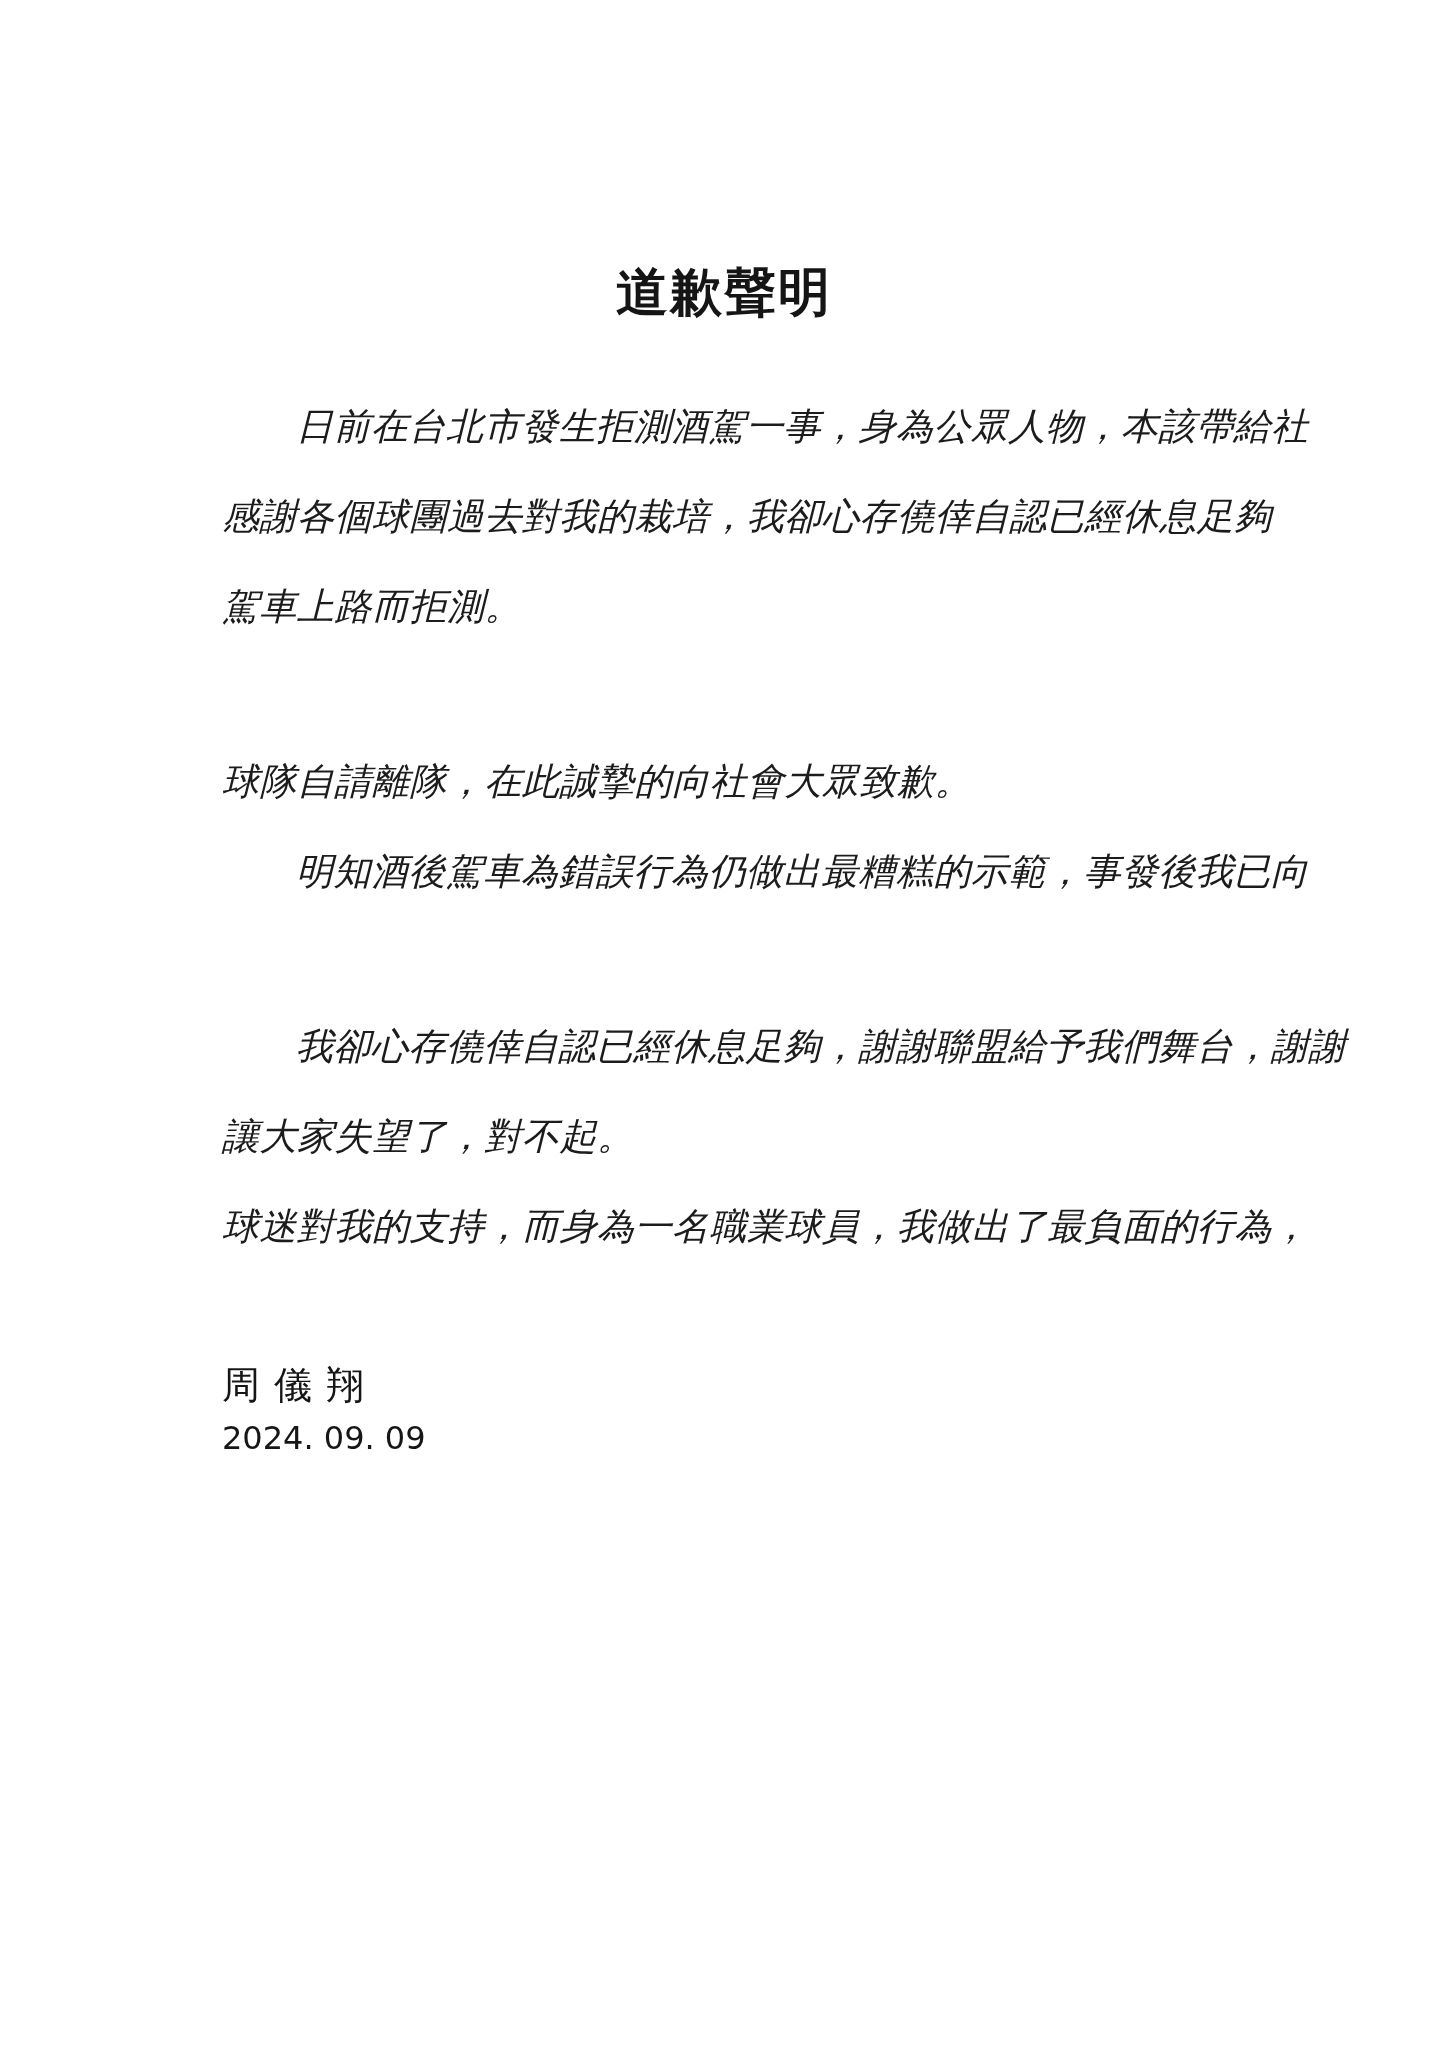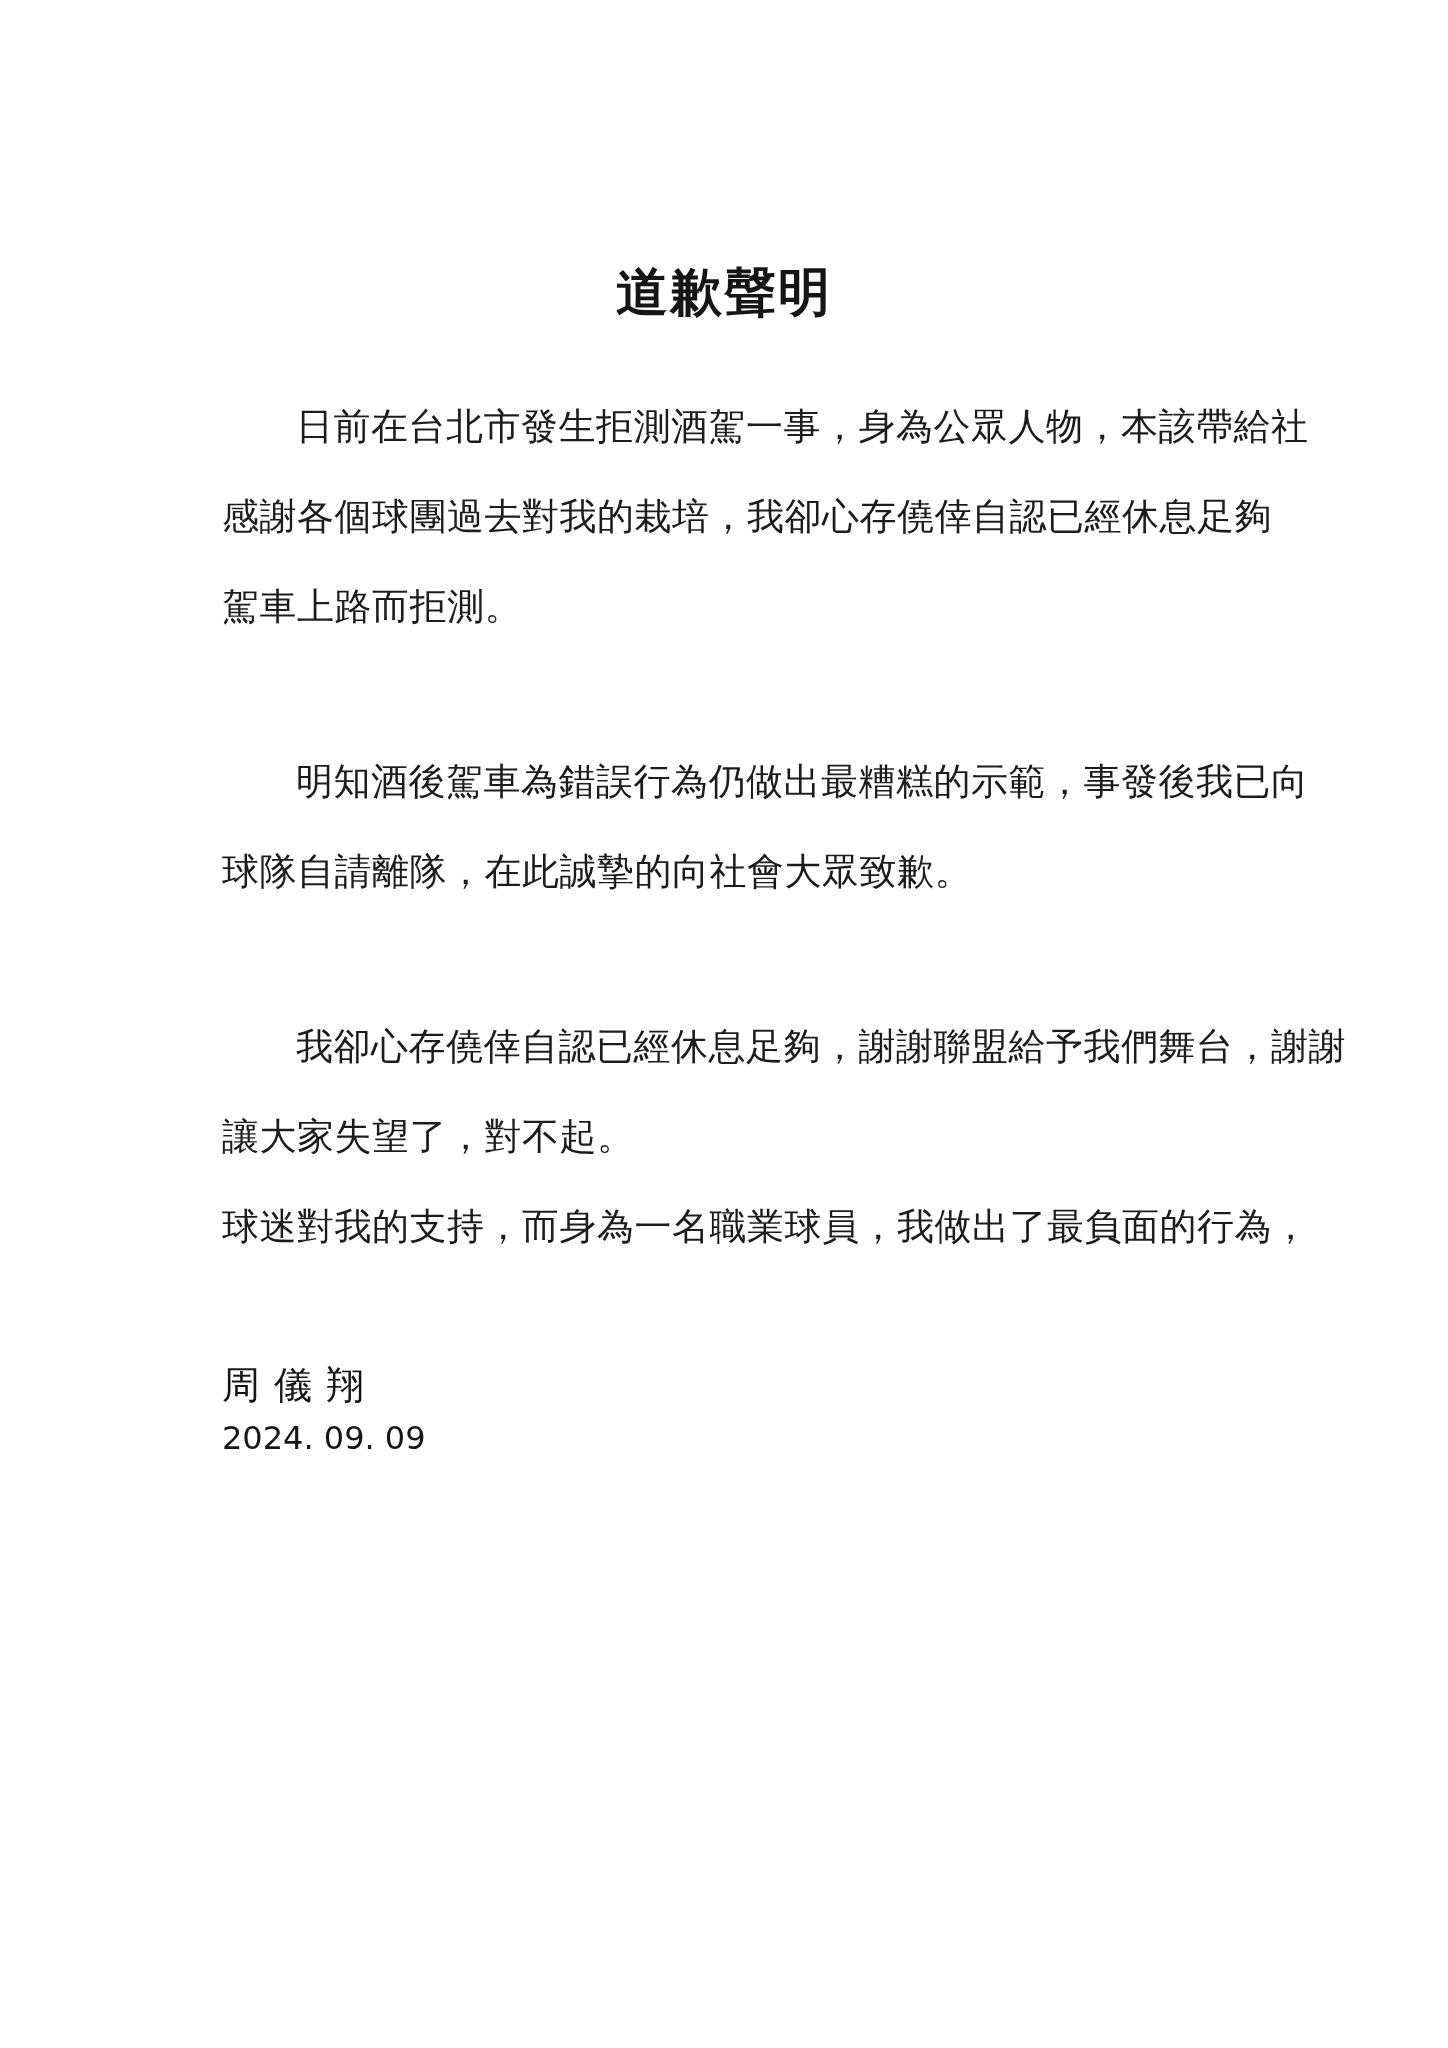--- a/index.html
+++ b/index.html
@@ -35,20 +35,21 @@
   .para {
     margin: 0 0 85px 0;
   }
   .para:last-of-type {
     margin-bottom: 0;
   }
   .text-line {
     line-height: 90px;
     white-space: nowrap;
     letter-spacing: 0.5px;
+    font-style: italic;
   }
   .text-line.first {
     text-indent: 74px;
   }
   .signature {
     margin-top: 67px;
     margin-right: -18px;
     text-align: left;
   }
   .sig-name {
@@ -76,22 +77,22 @@
 
   <div class="content">
 
     <div class="para">
       <div class="text-line first">日前在台北市發生拒測酒駕一事，身為公眾人物，本該帶給社</div>
       <div class="text-line">感謝各個球團過去對我的栽培，我卻心存僥倖自認已經休息足夠</div>
       <div class="text-line">駕車上路而拒測。</div>
     </div>
 
     <div class="para">
+      <div class="text-line">球隊自請離隊，在此誠摯的向社會大眾致歉。</div>
       <div class="text-line first">明知酒後駕車為錯誤行為仍做出最糟糕的示範，事發後我已向</div>
-      <div class="text-line">球隊自請離隊，在此誠摯的向社會大眾致歉。</div>
     </div>
 
     <div class="para">
       <div class="text-line first">我卻心存僥倖自認已經休息足夠，謝謝聯盟給予我們舞台，謝謝</div>
       <div class="text-line">讓大家失望了，對不起。</div>
       <div class="text-line">球迷對我的支持，而身為一名職業球員，我做出了最負面的行為，</div>
     </div>
 
     <div class="signature">
       <div class="sig-name">周儀翔</div>

